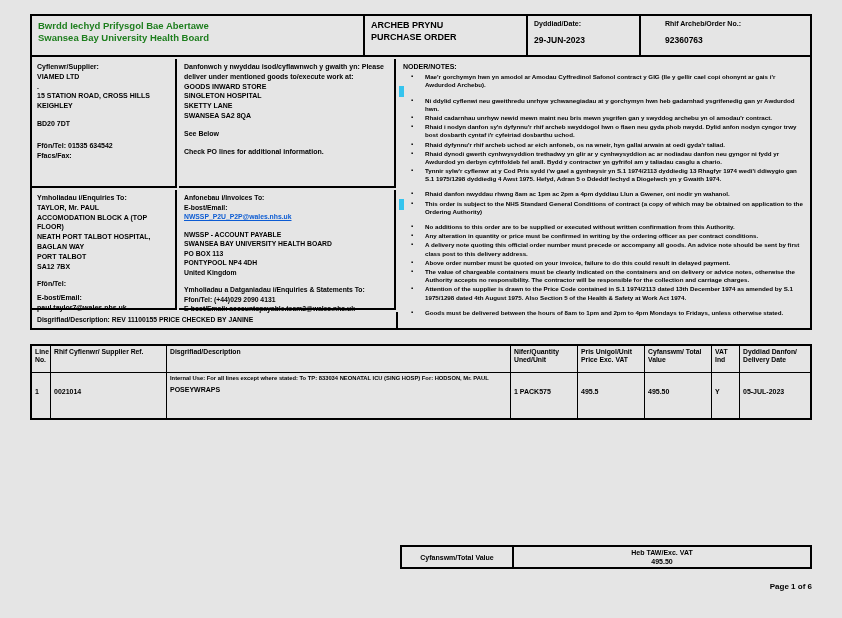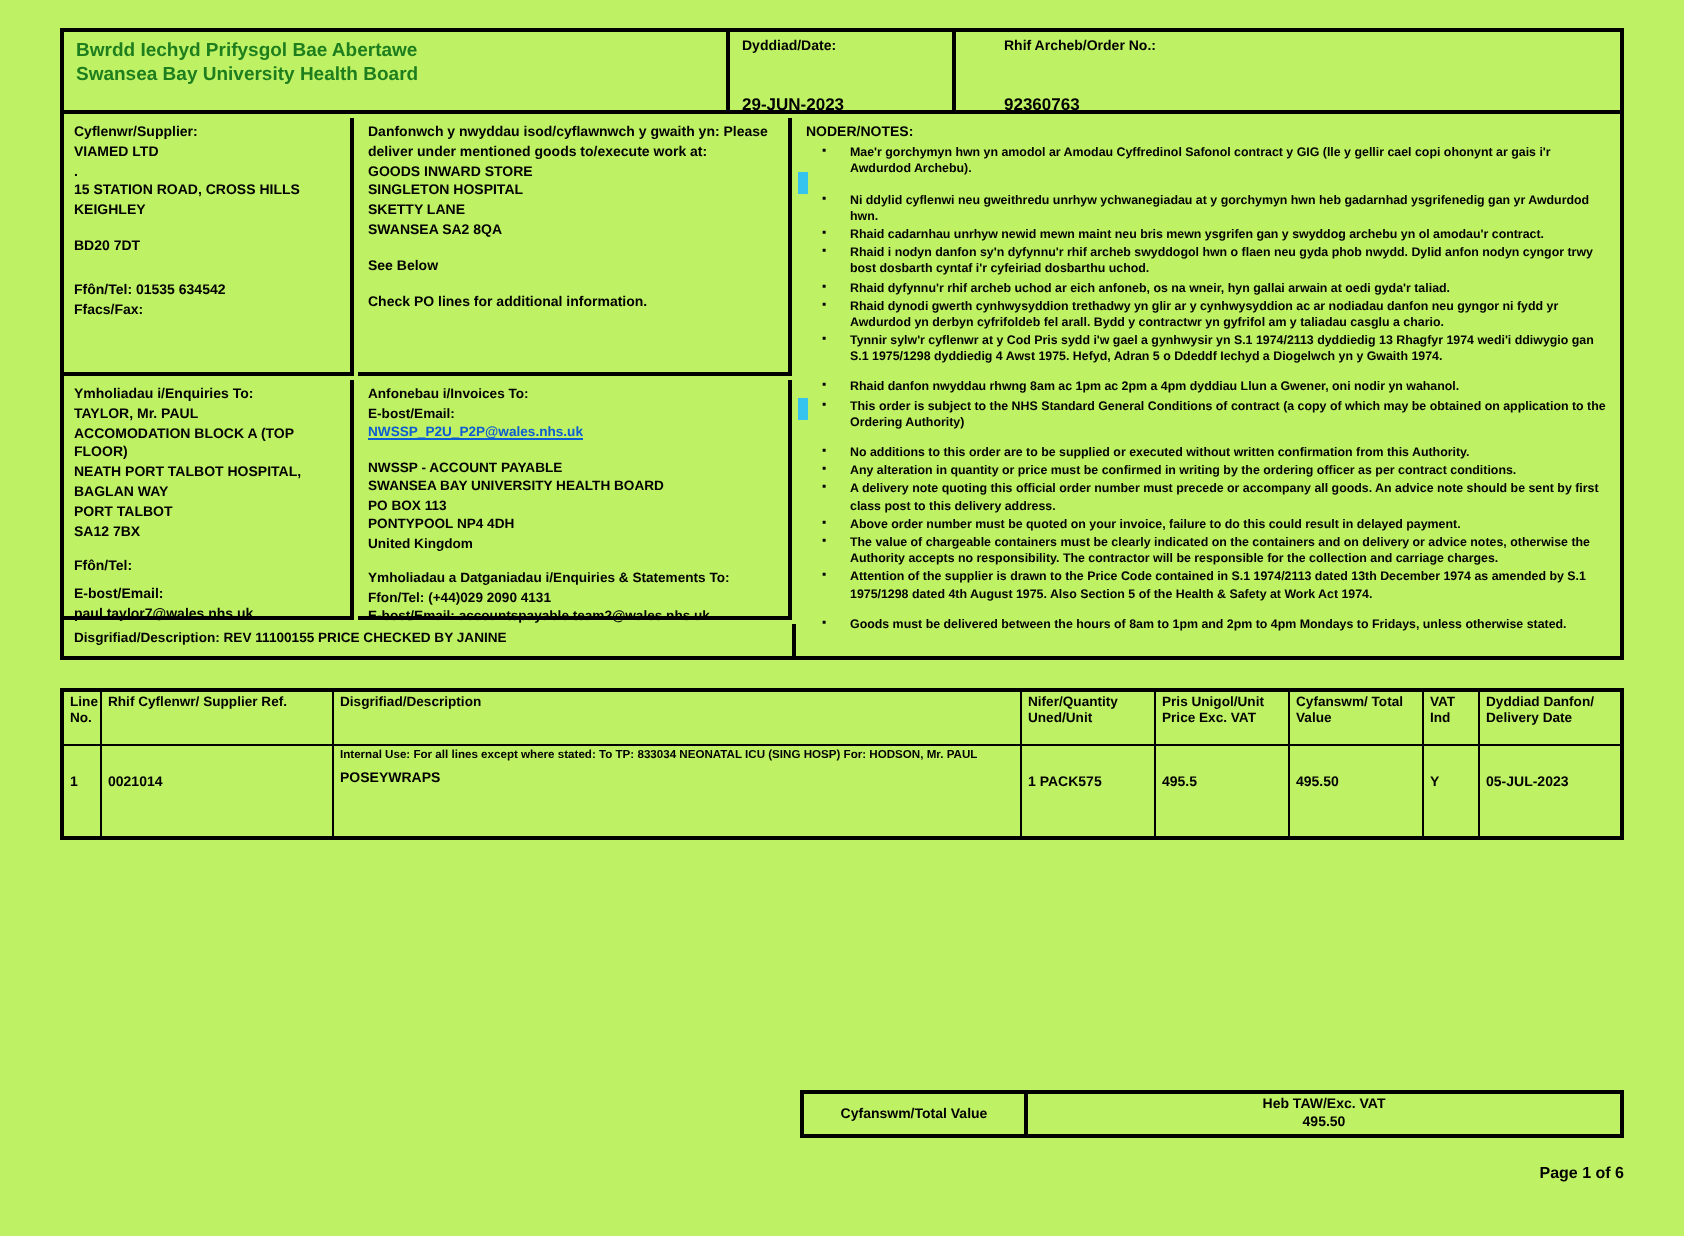--- a/index.html
+++ b/index.html
@@ -1,28 +1,28 @@
 <!DOCTYPE html>
 <html><head>
 <meta charset="utf-8">
 <style>
   * { margin:0; padding:0; box-sizing:border-box; }
   html,body { width:842px; height:618px; background:#ffffff; }
   body { font-family:"Liberation Sans", sans-serif; color:#000; font-weight:bold; }
-  .page { position:relative; width:842px; height:618px; background:#bef264; overflow:hidden; }
+  .page { position:relative; width:842px; height:618px; background:#e5e5e5; overflow:hidden; }
 
   
   .doc-top { position:absolute; left:30px; top:14px; width:782px; height:316px; border:2px solid #000; }
   .hdr-row { position:absolute; left:0; top:0; width:778px; height:41px; border-bottom:2px solid #000; display:flex; }
   .hdr-cell { padding:4px 6px; }
   .hc-org   { width:333px; border-right:2px solid #000; color:#1e7e1e; font-size:9.5px; line-height:1.25; }
   .hc-title { width:163px; border-right:2px solid #000; font-size:9px; line-height:1.3; }
   .hc-date  { width:113px; border-right:2px solid #000; font-size:7px; }
   .hc-order { flex:1; font-size:7px;padding-left:24px; }
-  .hc-date .val, .hc-order .val { font-size:8.5px; margin-top:20px; }
+  .hc-date .val, .hc-order .val { font-size:8.5px; margin-top:8px; }
 
   .cell { position:absolute; padding:3px 5px; font-size:7px; line-height:1.4; }
   .supplier  { left:0; top:43px;  width:145px; height:129px; border-right:2px solid #000; border-bottom:2px solid #000; }
   .deliver   { left:147px; top:43px; width:217px; height:129px; border-right:2px solid #000; border-bottom:2px solid #000; }
   .enquiries { left:0; top:174px; width:145px; height:120px; border-right:2px solid #000; border-bottom:2px solid #000; }
   .invoices  { left:147px; top:174px; width:217px; height:120px; border-right:2px solid #000; border-bottom:2px solid #000; font-size:6.8px; }
   .descstrip { left:0; top:296px; width:366px; height:16px; border-right:2px solid #000; padding:3px 5px; font-size:6.8px; white-space:nowrap; overflow:hidden; }
   .notes     { left:366px; top:43px; width:412px; height:269px; padding:3px 5px; font-size:6.2px; line-height:1.32; }
 
   .lbl { font-size:7px; }
@@ -69,20 +69,24 @@
 <body>
 
 <div class="page">
 
   <div class="doc-top">
 
     <div class="hdr-row">
       <div class="hdr-cell hc-org">
         <div>Bwrdd Iechyd Prifysgol Bae Abertawe</div>
         <div>Swansea Bay University Health Board</div>
+      </div>
+      <div class="hdr-cell hc-title">
+        <div>ARCHEB PRYNU</div>
+        <div>PURCHASE ORDER</div>
       </div>
       <div class="hdr-cell hc-date">
         <div>Dyddiad/Date:</div>
         <div class="val">29-JUN-2023</div>
       </div>
       <div class="hdr-cell hc-order">
         <div>Rhif Archeb/Order No.:</div>
         <div class="val">92360763</div>
       </div>
     </div>

